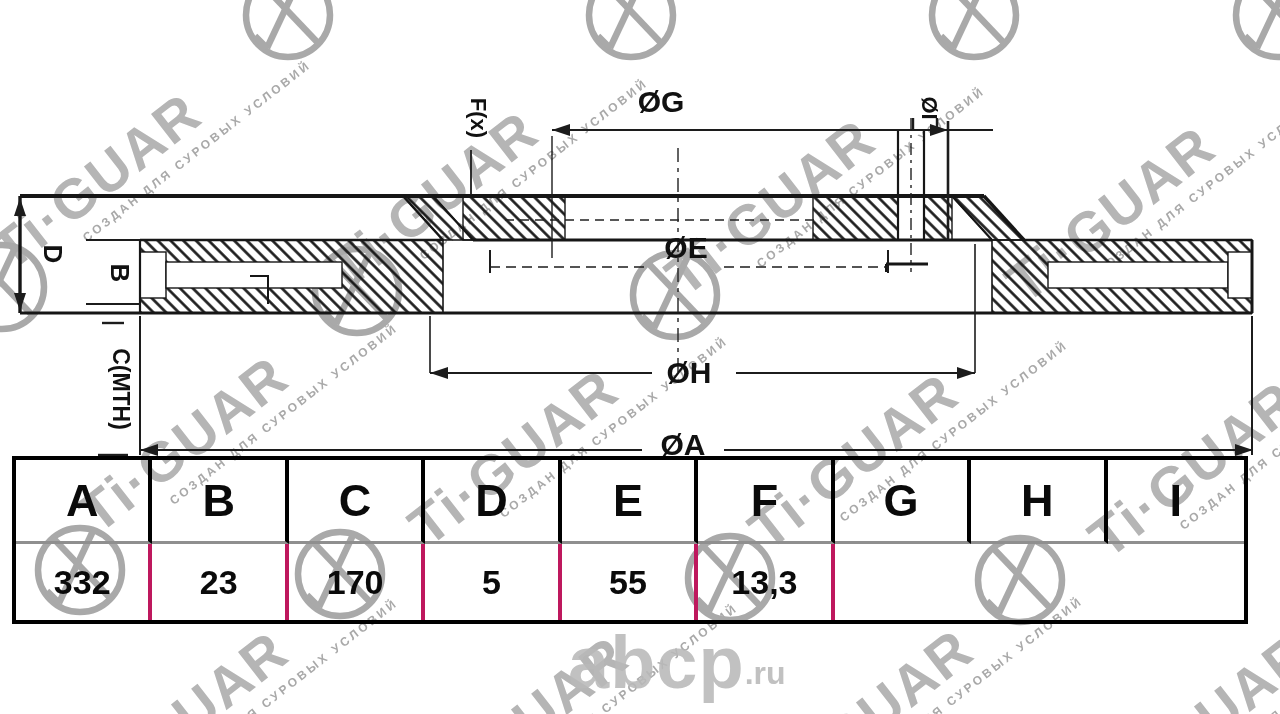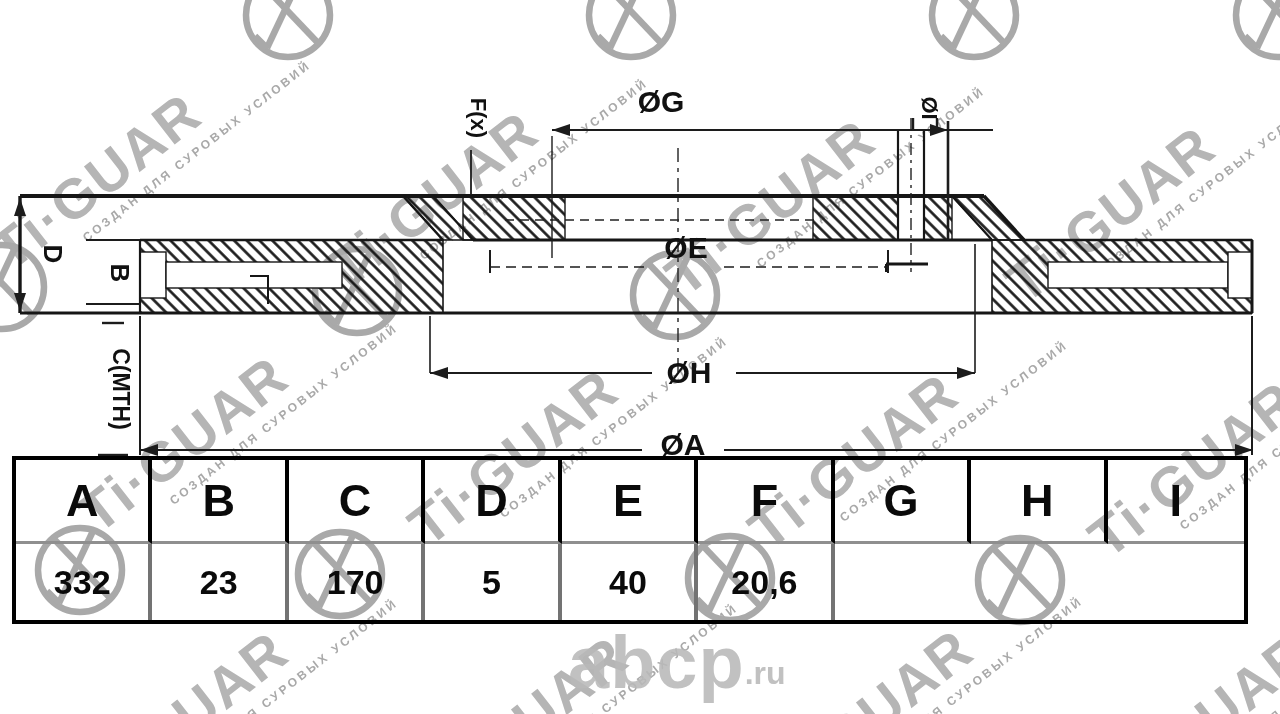--- a/index.html
+++ b/index.html
@@ -14,21 +14,21 @@
   #wm-circles{position:absolute;left:0;top:0;z-index:1;}
   
   #drawing{position:absolute;left:0;top:0;z-index:2;}
   .dim{font-weight:bold;fill:#111;}
   
   #dim-table{position:absolute;left:12px;top:456px;width:1236px;height:168px;z-index:3;
              border:4px solid #000;box-sizing:border-box;display:grid;
              grid-template-columns:repeat(9,1fr);grid-template-rows:84px 1fr;}
   .th,.td{display:flex;align-items:center;justify-content:center;font-weight:bold;color:#0a0a0a;}
   .th{font-size:45px;border-right:4px solid #000;border-bottom:3px solid #8f8f8f;}
-  .td{font-size:34px;border-right:4px solid #737373;}
+  .td{font-size:34px;border-right:4px solid #be185d;}
   .th:nth-child(9),.td:nth-child(18){border-right:none;}
   
   #site-wm{position:absolute;left:568px;top:578px;z-index:4;color:rgba(184,184,184,0.88);
            font-weight:bold;font-size:74px;letter-spacing:1px;line-height:1;margin-top:48px;}
   #site-wm .tld{font-size:32px;letter-spacing:0;display:inline-block;transform:translateY(-4px);}
 </style>
 </head>
 <body>
 
 <div id="stage">
@@ -220,19 +220,19 @@
     <div class="th">D</div>
     <div class="th">E</div>
     <div class="th">F</div>
     <div class="th">G</div>
     <div class="th">H</div>
     <div class="th">I</div>
     <div class="td">332</div>
     <div class="td">23</div>
     <div class="td">170</div>
     <div class="td">5</div>
-    <div class="td">40</div>
-    <div class="td">20,6</div>
+    <div class="td">55</div>
+    <div class="td">13,3</div>
   </div>
 
   <div id="site-wm"><span>abcp</span><span class="tld">.ru</span></div>
 
 </div>
 
 </body></html>

